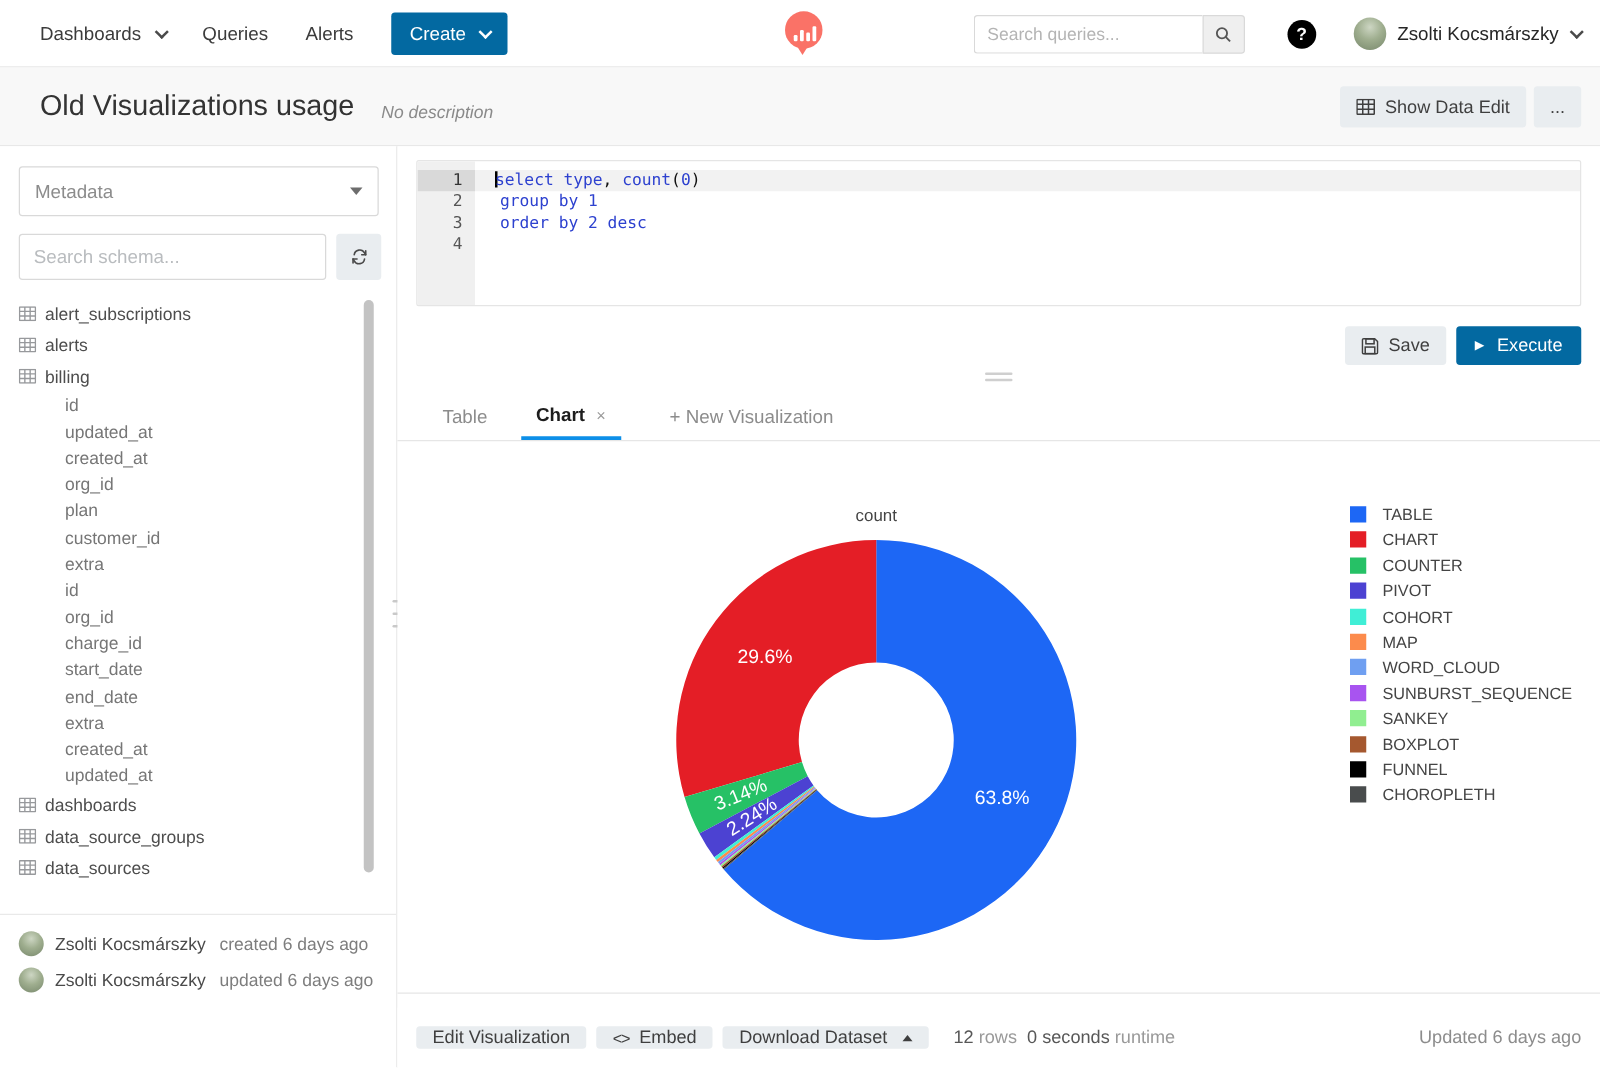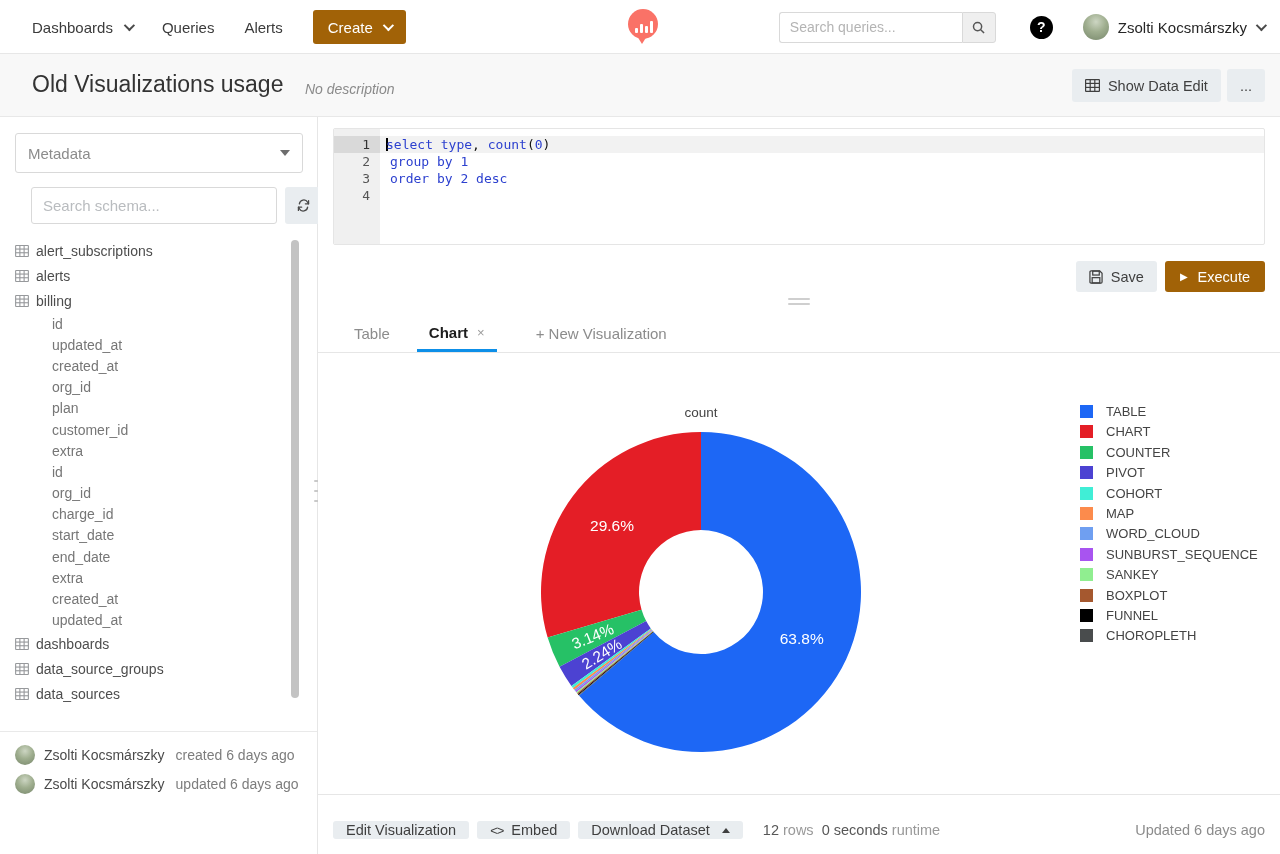--- a/index.html
+++ b/index.html
@@ -4,21 +4,21 @@
 <style>
   * { margin:0; padding:0; box-sizing:border-box; }
   html,body { width:1280px; height:854px; font-family:"Liberation Sans","DejaVu Sans",sans-serif; background:#fff; overflow:hidden; position:relative; color:#333; }
 
   
   .topnav { position:absolute; left:0; top:0; width:1280px; height:54px; background:#fff; border-bottom:1px solid #e7e7e7; }
   .nav-left { position:absolute; left:32px; top:0; height:54px; display:flex; align-items:center; gap:30px; }
   .nav-item { font-size:15px; font-weight:500; color:#3b3b3b; cursor:pointer; display:flex; align-items:center; gap:11px; }
   .chev { width:8px; height:8px; border-right:2px solid #4a4a4a; border-bottom:2px solid #4a4a4a; transform:rotate(45deg) translateY(-2px); display:inline-block; }
   .chev.white { border-color:#fff; }
-  .btn-primary { background:#a16207; color:#fff; border:none; border-radius:3px; height:34px; padding:0 15px; font-size:15px; font-weight:500; display:flex; align-items:center; gap:10px; cursor:pointer; font-family:inherit; }
+  .btn-primary { background:#0369a1; color:#fff; border:none; border-radius:3px; height:34px; padding:0 15px; font-size:15px; font-weight:500; display:flex; align-items:center; gap:10px; cursor:pointer; font-family:inherit; }
   .logo { position:absolute; left:626px; top:9px; width:34px; height:34px; cursor:pointer; }
   .logo .bubble { position:absolute; left:2px; top:0; width:30px; height:30px; background:#fa7267; border-radius:50%; }
   .logo .tail { position:absolute; left:11px; top:27px; width:0; height:0; border-left:5px solid transparent; border-right:5px solid transparent; border-top:8px solid #fa7267; }
   .logo .bars { position:absolute; left:9px; bottom:10px; display:flex; align-items:flex-end; gap:2px; }
   .logo .bars i { display:block; width:3px; background:#fff; border-radius:1px; }
   .nav-right { position:absolute; right:16px; top:0; height:54px; display:flex; align-items:center; }
   .searchbox { display:flex; height:31px; }
   .searchbox input { width:183px; height:31px; border:1px solid #d9d9d9; border-right:none; border-radius:3px 0 0 3px; padding:0 10px; font-size:14px; font-family:inherit; color:#555; background:#fff; outline:none; }
   .searchbox input::placeholder { color:#b4b4b4; }
   .searchbox button { width:34px; height:31px; border:1px solid #d9d9d9; border-radius:0 3px 3px 0; background:#efefef; cursor:pointer; display:flex; align-items:center; justify-content:center; }
@@ -33,21 +33,21 @@
   .pagehead h1 { position:absolute; left:32px; top:17px; font-size:23px; font-weight:500; color:#333; }
   .no-desc { position:absolute; left:305px; top:27px; font-size:14px; font-style:italic; color:#8a8a8a; }
   .head-actions { position:absolute; right:15px; top:15px; display:flex; gap:6px; }
   .btn-gray { background:#e9edf0; color:#3f3f3f; border:none; border-radius:3px; height:33px; padding:0 13px; font-size:14.5px; display:flex; align-items:center; gap:8px; cursor:pointer; font-family:inherit; }
   .btn-gray svg { flex:0 0 auto; }
 
   
   .sidebar { position:absolute; left:0; top:117px; width:318px; height:737px; background:#fff; border-right:1px solid #e6e6e6; }
   .select-box { position:absolute; left:15px; top:16px; width:288px; height:40px; border:1px solid #d9d9d9; border-radius:3px; display:flex; align-items:center; padding:0 12px; font-size:15px; color:#8c8c8c; cursor:pointer; }
   .select-caret { margin-left:auto; width:0; height:0; border-left:5px solid transparent; border-right:5px solid transparent; border-top:6px solid #6d6d6d; }
-  .schema-search { position:absolute; left:31px; top:70px; display:flex; gap:8px;justify-content:flex-end; }
+  .schema-search { position:absolute; left:15px; top:70px; display:flex; gap:8px;justify-content:flex-end; }
   .schema-search input { width:246px; height:37px; border:1px solid #d9d9d9; border-radius:3px; padding:0 11px; font-size:15px; color:#555; font-family:inherit; outline:none; }
   .schema-search input::placeholder { color:#b9bcbf; }
   .icon-btn { width:36px; height:37px; background:#e9edf0; border:none; border-radius:3px; color:#4a4a4a; cursor:pointer; display:flex; align-items:center; justify-content:center; }
   .schema-list { position:absolute; left:0; top:121px; width:303px; bottom:123px; overflow:hidden; padding-left:15px; }
   .sch-t { display:flex; align-items:center; gap:7px; padding:5px 0 4px; font-size:14px; font-weight:400; color:#4d4d4d; cursor:pointer; }
   .sch-t svg { color:#97999c; }
   .sch-c { padding:2.6px 0; padding-left:37px; font-size:14px; color:#767676; cursor:pointer; }
   .schema-scroll { position:absolute; left:291px; top:123px; width:8px; height:458px; background:#c3c3c3; border-radius:4px; cursor:pointer; }
   .panel-grip { position:absolute; right:-4px; top:363px; width:7px; height:22px; display:flex; flex-direction:column; justify-content:space-between; cursor:col-resize; }
   .panel-grip i { display:block; height:2px; background:#c9c9c9; border-radius:1px; }
@@ -59,21 +59,21 @@
   .refresh-row svg { margin-right:7px; }
   .never-link { margin-left:auto; color:#2193f0; cursor:pointer; font-size:14.5px; }
 
   
   .main { position:absolute; left:318px; top:117px; right:0; bottom:0; background:#fff; }
   .editor { position:absolute; left:15px; top:11px; width:932px; height:117px; border:1px solid #e5e5e5; border-radius:2px; display:flex; overflow:hidden; background:#fff; }
   .gutter { width:46px; background:#f0f0f0; padding-top:7px; font-family:"DejaVu Sans Mono","Liberation Mono",monospace; font-size:13px; color:#555; }
   .gl { height:17px; line-height:17px; text-align:right; padding-right:10px; }
   .gl.on { background:#d9d9d9; color:#333; }
   .codearea { flex:1; padding-top:7px; font-family:"DejaVu Sans Mono","Liberation Mono",monospace; font-size:13px; color:#111; cursor:text; }
-  .cl { height:17px; line-height:17px; padding-left:10px; white-space:pre; }
+  .cl { height:17px; line-height:17px; padding-left:20px; white-space:pre; }
   .cl.on { background:#f2f2f2; }
   .kw { color:#2d41cf; }
   .caret-bar { display:inline-block; width:2px; height:13px; background:#000; vertical-align:-2px; margin-right:-2px; margin-left:-4px; }
   .exec-row { position:absolute; top:144px; right:15px; display:flex; gap:8px; }
   .btn-gray.small, .btn-primary.small { height:31px; font-size:14.5px; }
   .play-ico { font-size:10px; line-height:1; }
   .drag-handle { position:absolute; top:181px; left:50%; width:22px; height:7px; transform:translateX(-50%); display:flex; flex-direction:column; justify-content:space-between; cursor:row-resize; }
   .drag-handle i { display:block; height:2px; background:#cfcfcf; border-radius:1px; }
   .tabs { position:absolute; left:0; top:198px; right:0; height:38px; border-bottom:1px solid #e6e6e6; display:flex; align-items:stretch; padding-left:34px; }
   .tab { display:flex; align-items:center; font-size:15px; color:#8c8c8c; margin-right:37px; cursor:pointer; padding:0 2px; }

